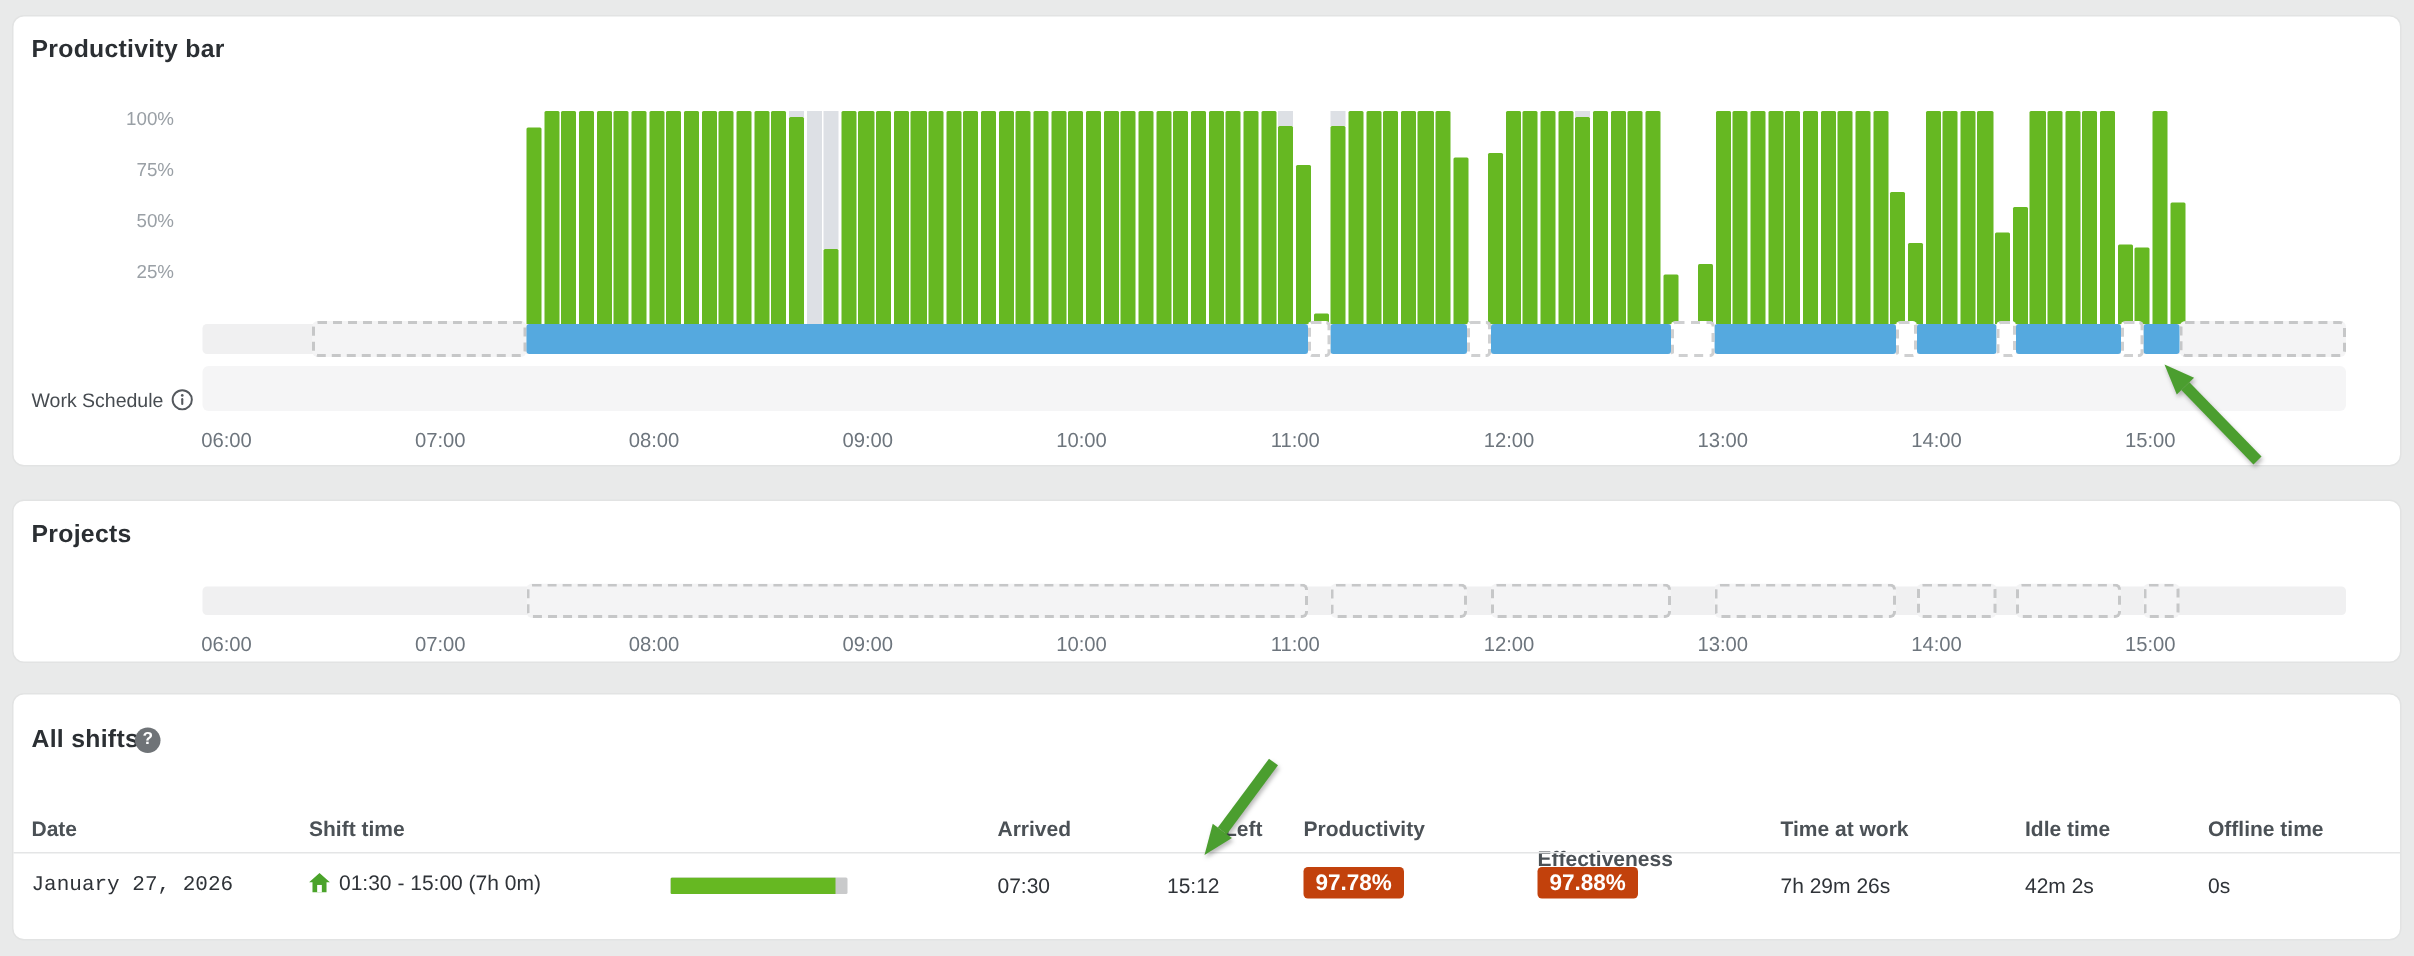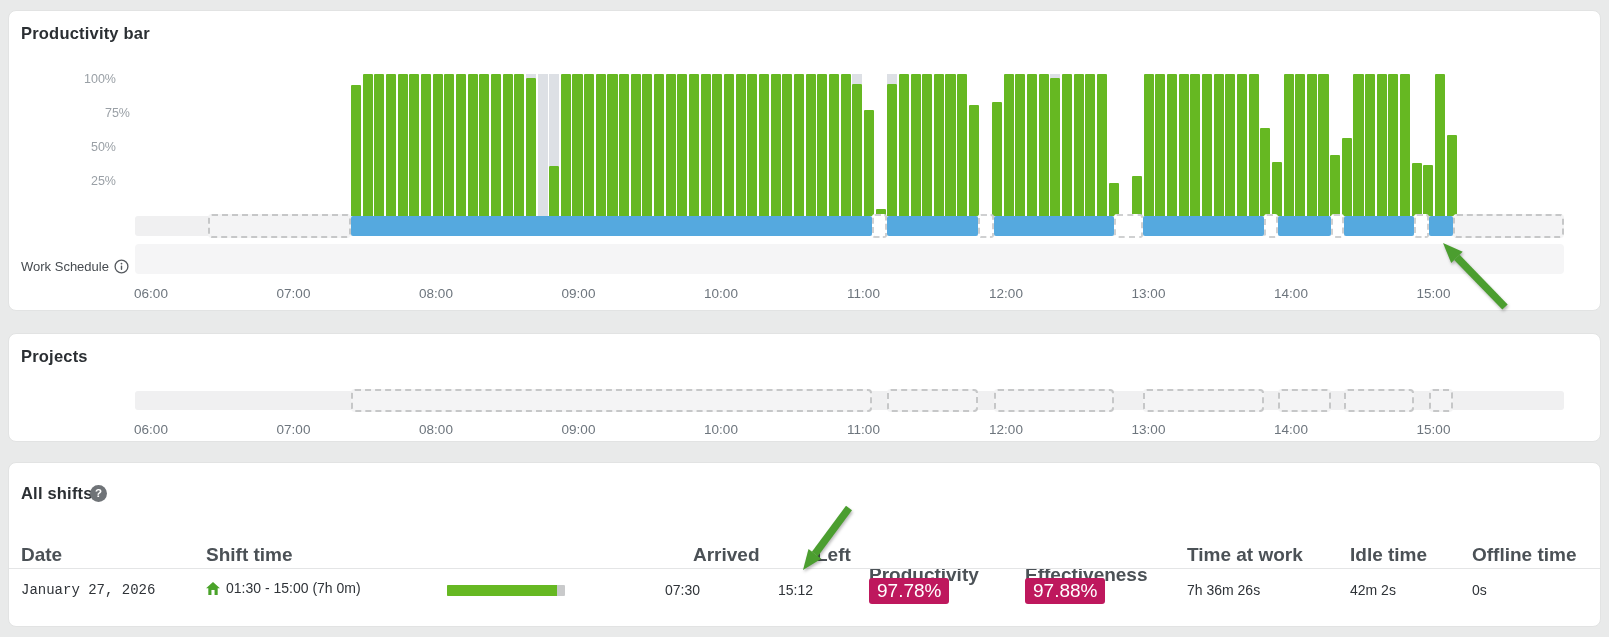--- a/index.html
+++ b/index.html
@@ -19,39 +19,39 @@
   .gapbox{position:absolute;border:2px dashed #cfd0d1;border-radius:3px;background:#ffffff;box-sizing:border-box;}
   .blueseg{position:absolute;border-radius:2px;}
   .bars{position:absolute;display:flex;align-items:flex-end;}
   .bar-slot{flex:1 1 0;height:100%;display:flex;flex-direction:column;justify-content:flex-end;padding-right:1.6px;box-sizing:border-box;}
   .bar-green{width:100%;border-radius:1px 1px 0 0;}
   .bar-idle{width:100%;}
   .ws-label{font-size:13px;color:#464b50;display:flex;align-items:center;gap:5px;}
   .ws-box{position:absolute;border:1.5px solid #9b27af;border-radius:6px;background:#fdfaff;display:flex;align-items:center;gap:8px;padding-left:10px;box-sizing:border-box;}
   .ws-box-label{font-size:12.5px;color:#3a3f44;}
   .help-circle{width:17px;height:17px;border-radius:50%;background:#6f7377;color:#fff;font-size:11.5px;font-weight:700;text-align:center;line-height:17px;}
-  .th{position:absolute;font-size:19px;font-weight:700;color:#4b5156;}
+  .th{position:absolute;font-size:14px;font-weight:700;color:#4b5156;}
   .td{position:absolute;font-size:14px;color:#2f3338;}
-  .badge{display:inline-block;background:#be185d;color:#fff;font-weight:400;font-size:19px;padding:2px 8px;border-radius:3px;}
+  .badge{display:inline-block;background:#c2410c;color:#fff;font-weight:700;font-size:15px;padding:2px 8px;border-radius:3px;}
   .divider{position:absolute;left:0;width:100%;height:1px;background:#e4e5e6;}
   .progress-outer{position:absolute;background:#c9cacb;border-radius:1px;overflow:hidden;}
   .progress-inner{height:100%;}
   .shift-cell{display:flex;align-items:center;gap:6px;}
   svg{display:block;}
   .arrow-overlay{position:absolute;left:0;top:0;pointer-events:none;}
 </style>
 </head>
 <body>
 
 <div class="card" id="card1" style="left:8px;top:10px;width:1593px;height:301px;">
   <div class="abs panel-title" style="left:12px;top:13px;">Productivity bar</div>
 
   <div id="y-axis">
       <div class="ylab" style="left: 45px; top: 61px;">100%</div>
-      <div class="ylab" style="left: 59px; top: 95px; text-align: right;">75%</div>
+      <div class="ylab" style="left: 45px; top: 95px; text-align: right;">75%</div>
       <div class="ylab" style="left: 45px; top: 129px;">50%</div>
       <div class="ylab" style="left: 45px; top: 163px;">25%</div>
     </div>
 
   <div class="bars" id="prod-bars" style="left:342px;top:63px;width:1107px;height:142px;">
       <div class="bar-slot">
         <div class="bar-green" style="height: 92%; background: rgb(102, 184, 34);"></div>
       </div>
       <div class="bar-slot">
         <div class="bar-green" style="height: 100%; background: rgb(102, 184, 34);"></div>
@@ -409,23 +409,23 @@
     </div>
 </div>
 
 <div class="card" id="card3" style="left:8px;top:462px;width:1593px;height:165px;">
   <div class="abs panel-title" style="left:12px;top:21px;">All shifts</div>
   <div class="abs help-circle" style="left:81px;top:22px;">?</div>
 
   <div id="table-header">
       <div class="th" style="left: 12px; top: 81px;">Date</div>
       <div class="th" style="left: 197px; top: 81px;">Shift time</div>
-      <div class="th" style="left: 656px; top: 81px; margin-left: 28px;">Arrived</div>
+      <div class="th" style="left: 656px; top: 81px;">Arrived</div>
       <div class="th" style="left: 807px; top: 81px;">Left</div>
-      <div class="th" style="left: 860px; top: 81px; margin-top: 20px;">Productivity</div>
+      <div class="th" style="left: 860px; top: 81px;">Productivity</div>
       <div class="th" style="left: 1016px; top: 81px; margin-top: 20px;">Effectiveness</div>
       <div class="th" style="left: 1178px; top: 81px;">Time at work</div>
       <div class="th" style="left: 1341px; top: 81px;">Idle time</div>
       <div class="th" style="left: 1463px; top: 81px;">Offline time</div>
     </div>
   <div class="divider" style="top:105px;"></div>
 
   <div>
     <div class="td" style="left:12px;top:119px;font-family:Liberation Mono, monospace;">January 27, 2026</div>
 
@@ -444,21 +444,21 @@
     </div>
 
     <div class="td" style="left:656px;top:119px;">07:30</div>
     <div class="td" style="left:769px;top:119px;">15:12</div>
     <div class="td" style="left:860px;top:115px;">
       <span class="badge">97.78%</span>
     </div>
     <div class="td" style="left:1016px;top:115px;">
       <span class="badge">97.88%</span>
     </div>
-    <div class="td" style="left:1178px;top:119px;">7h 36m 26s</div>
+    <div class="td" style="left:1178px;top:119px;">7h 29m 26s</div>
     <div class="td" style="left:1341px;top:119px;">42m 2s</div>
     <div class="td" style="left:1463px;top:119px;text-align:right;">0s</div>
   </div>
 </div>
 
 <svg class="arrow-overlay" width="1609" height="637" viewBox="0 0 1609 637">
   <g style="filter:drop-shadow(1.5px 2px 1.5px rgba(0,0,0,0.28));">
     <line x1="1505" y1="307" x2="1456.9" y2="257.4" stroke="#4b9e2f" stroke-width="7.5"></line>
     <polygon points="1443,243 1462.7,251.8 1451.2,263.0" fill="#4b9e2f"></polygon>
   </g>

